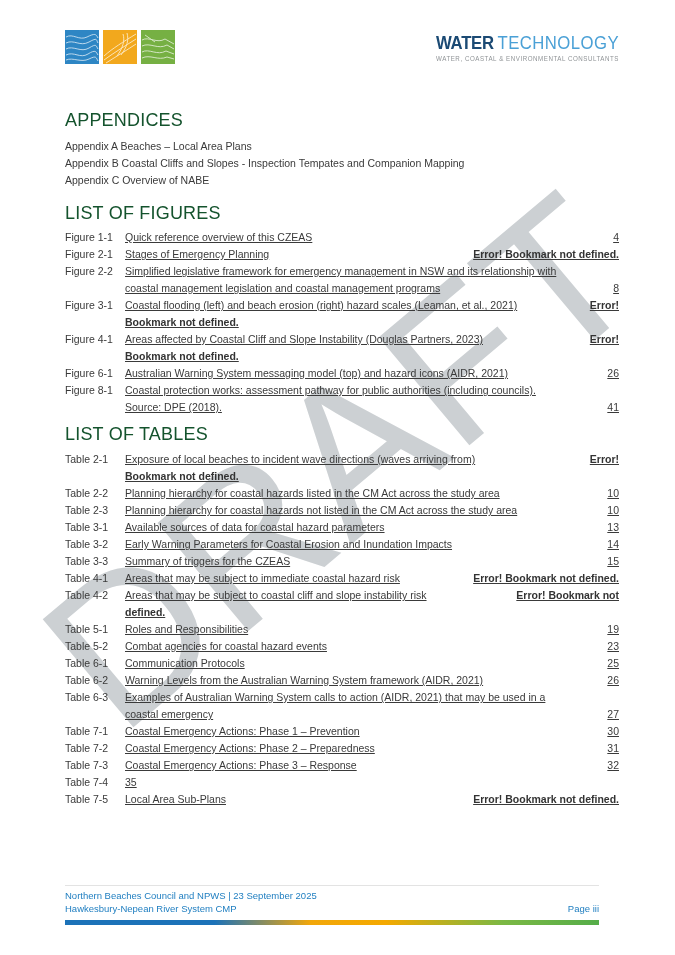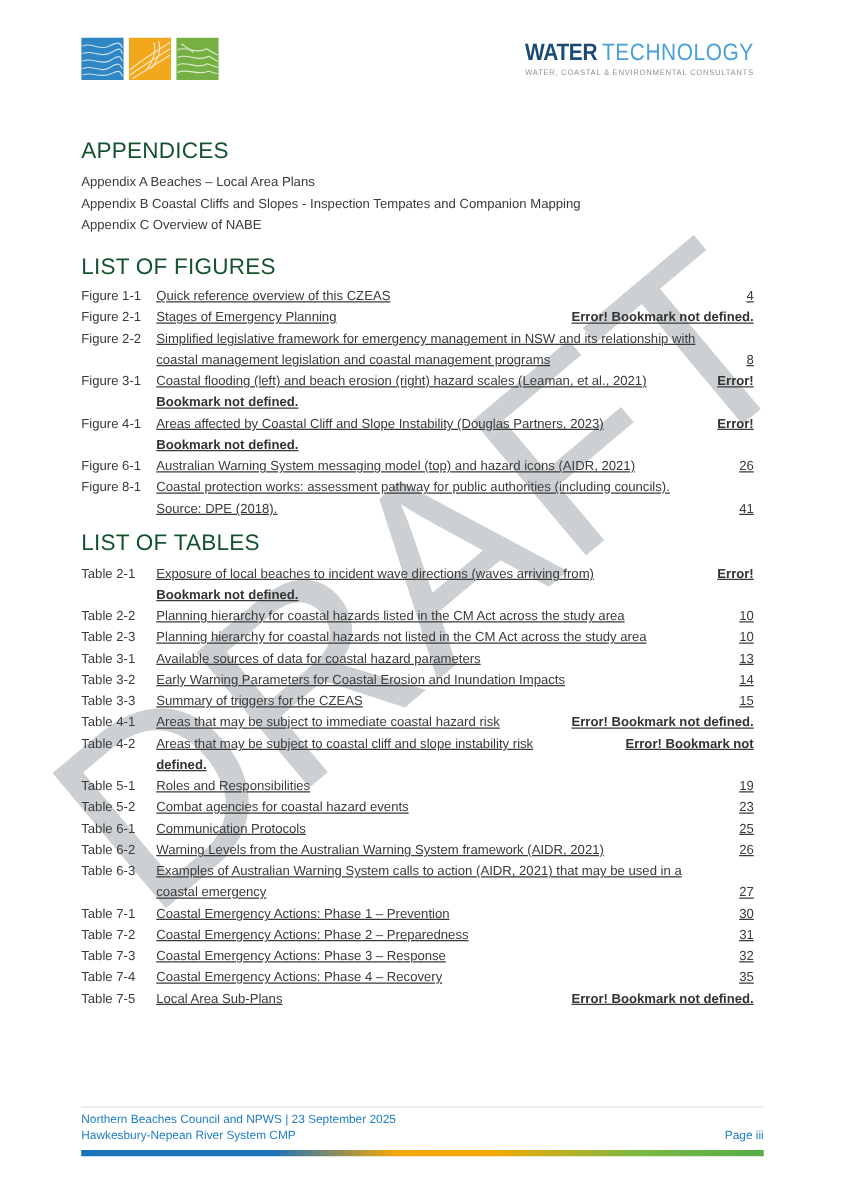--- a/index.html
+++ b/index.html
@@ -5,21 +5,21 @@
 <style>
   html,body{margin:0;padding:0;background:#ffffff;}
   .page{position:relative;width:675px;height:955px;background:#fff;overflow:hidden;
         font-family:"Liberation Sans",sans-serif;color:#3a3a3a;}
   
   .watermark{position:absolute;left:-15px;top:358px;width:710px;z-index:0;
              text-align:center;font-size:205px;line-height:1;font-weight:400;
              color:#ccd0d3;letter-spacing:2px;transform:rotate(-40deg);
              user-select:none;pointer-events:none;}
   
-  .content{position:absolute;left:65px;right:72px;top:0;z-index:1;}
+  .content{position:absolute;left:65px;right:56px;top:0;z-index:1;}
   
   .hdr{display:flex;justify-content:space-between;align-items:flex-start;padding-top:30px;}
   .tiles{display:flex;gap:4px;}
   .tile{width:34px;height:34px;display:block;}
   .brand{text-align:right;margin-top:3px;}
   .brand-line{font-size:19px;line-height:1;white-space:nowrap;
               transform:scaleX(.88);transform-origin:100% 50%;}
   .brand-primary{font-weight:700;color:#1b4a74;letter-spacing:-.3px;}
   .brand-secondary{font-weight:400;color:#4aa0d6;letter-spacing:.5px;}
   .brand-tag{font-size:6.4px;color:#8f9396;letter-spacing:.55px;margin-top:3px;
@@ -35,21 +35,21 @@
   .toc-list{margin-top:5px;}
   .sec-tables .toc-list{margin-top:6px;}
   .toc-row{display:flex;font-size:10.5px;line-height:17px;}
   .toc-label{width:60px;flex-shrink:0;}
   .toc-body{flex:1;min-width:0;}
   .toc-line{display:flex;justify-content:space-between;gap:8px;text-decoration:underline;}
   .toc-line .t{white-space:nowrap;}
   .toc-line .r{white-space:nowrap;text-align:right;}
   .b{font-weight:700;color:#333;}
   
-  .footer{position:absolute;left:65px;right:64px;bottom:30px;z-index:1;}
+  .footer{position:absolute;left:65px;right:76px;bottom:30px;z-index:1;}
   .footer-rule{border-top:1px solid #e3e3e3;margin-bottom:3px;}
   .footer-row{display:flex;justify-content:space-between;align-items:flex-end;}
   .footer-left{font-size:9.5px;line-height:13px;color:#1f7ec0;}
   .footer-page{font-size:9.5px;line-height:13px;color:#1f7ec0;}
   .footer-bar{height:5px;margin-top:5px;
     background:linear-gradient(90deg,#1c72b8 0%,#1c72b8 28%,#f2a70a 46%,#f4a900 60%,#7bb844 82%,#55ad49 100%);}
 </style>
 </head>
 <body>
 
@@ -343,21 +343,20 @@
               <div class="toc-line">
                 <span class="t">Coastal Emergency Actions: Phase 3 – Response</span>
                 <span class="r">32</span>
               </div>
             </div>
           </div>
           <div class="toc-row">
             <div class="toc-label">Table 7-4</div>
             <div class="toc-body">
               <div class="toc-line">
-                <span class="t">Coastal Emergency Actions: Phase 4 – Recovery</span>
                 <span class="r">35</span>
               </div>
             </div>
           </div>
           <div class="toc-row">
             <div class="toc-label">Table 7-5</div>
             <div class="toc-body">
               <div class="toc-line">
                 <span class="t">Local Area Sub-Plans</span>
                 <span class="r b">Error! Bookmark not defined.</span>

